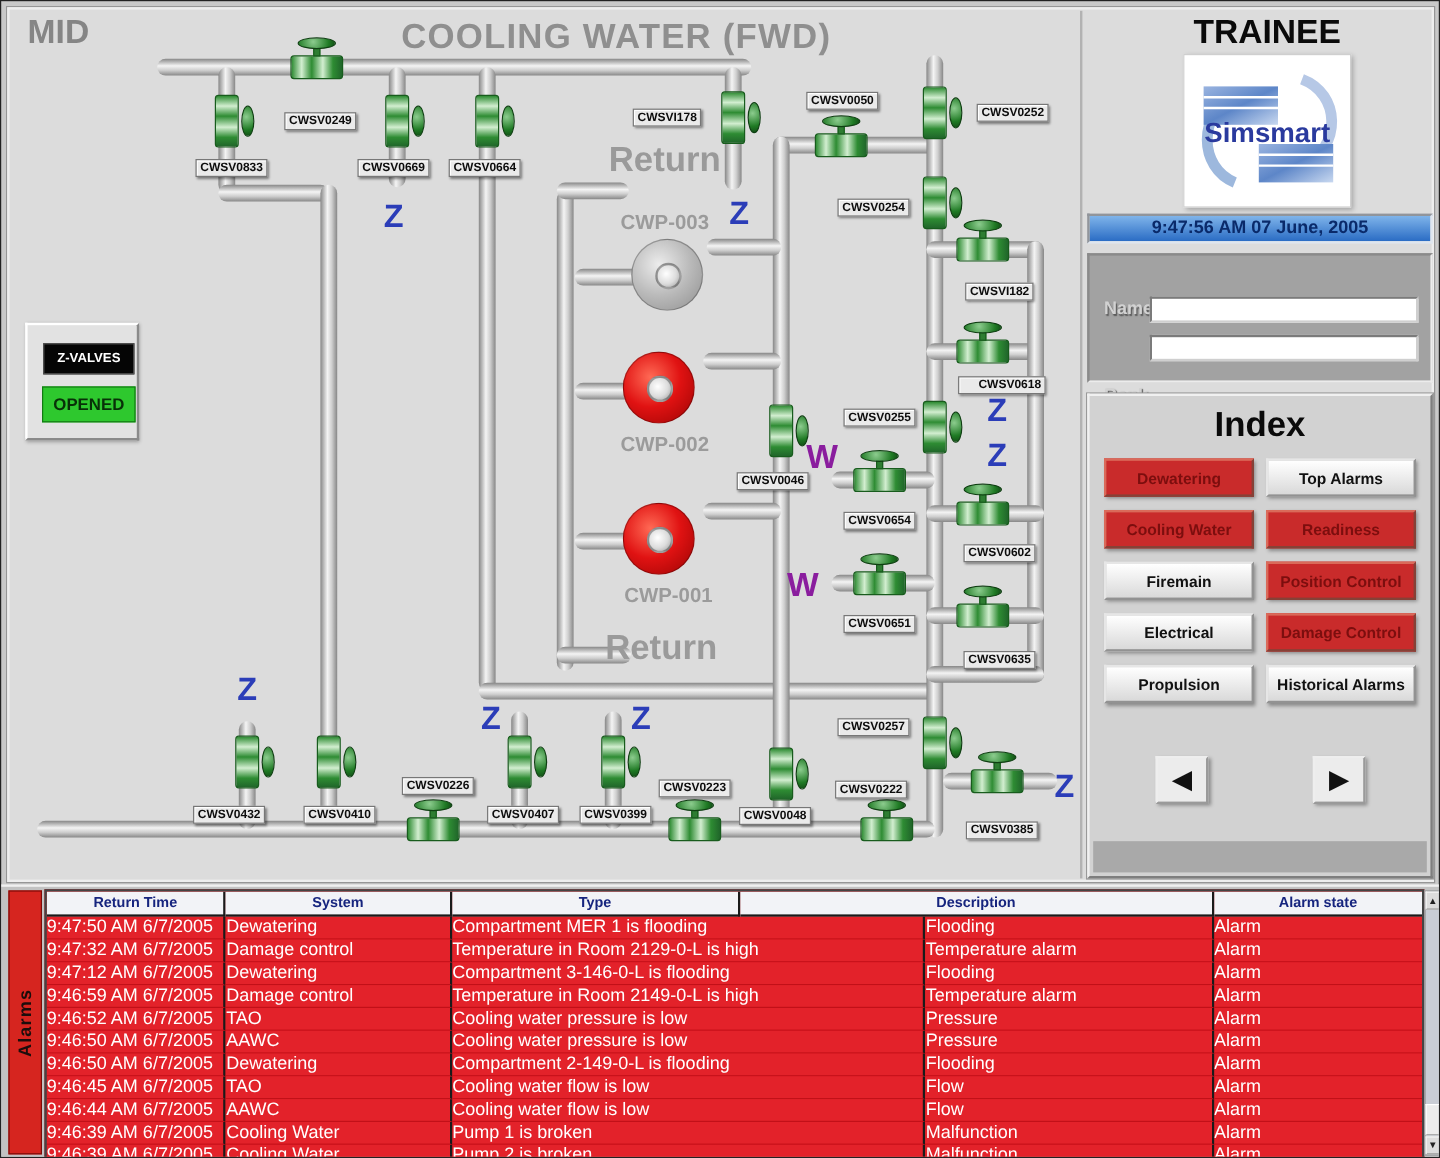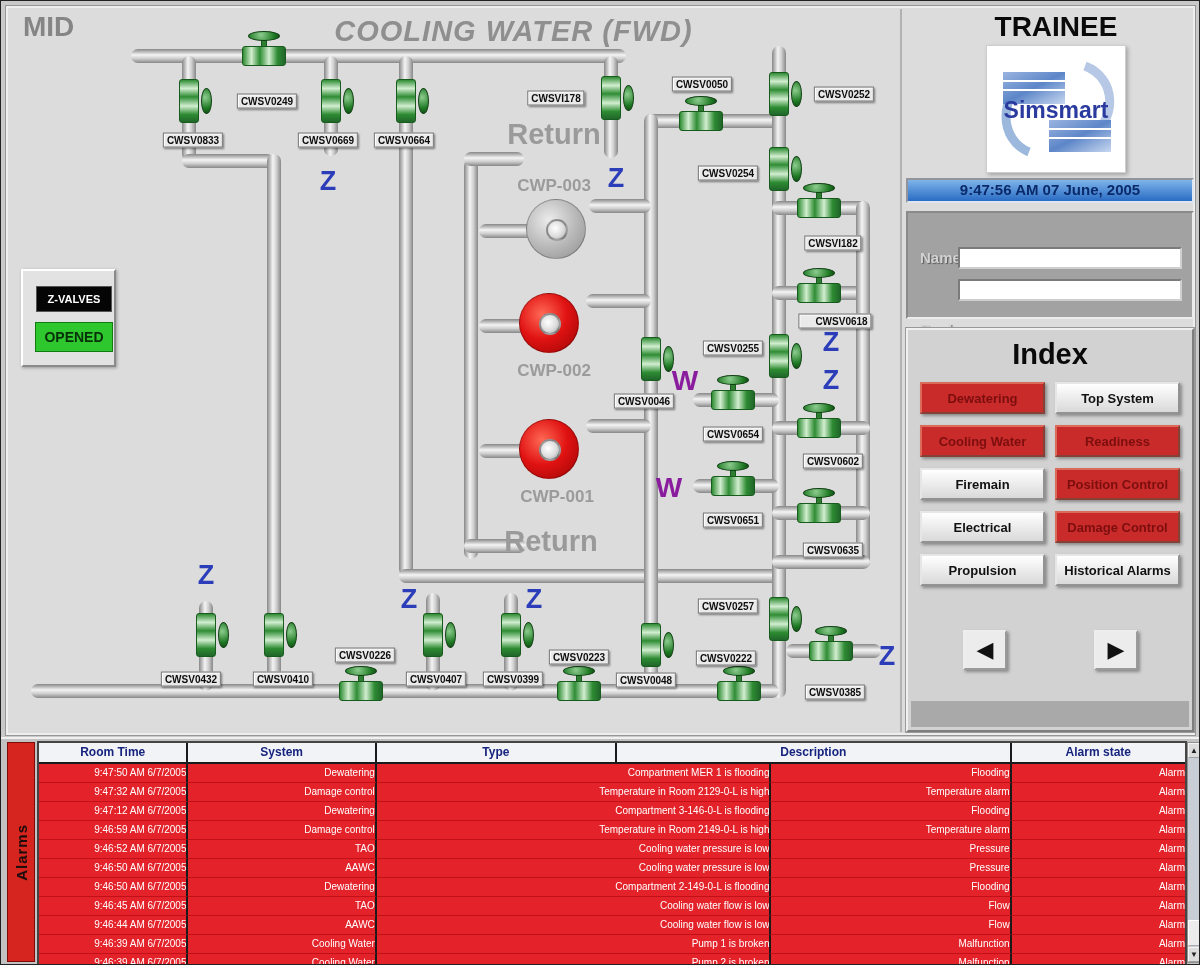--- a/index.html
+++ b/index.html
@@ -7,21 +7,21 @@
   .screen { position:relative; width:1200px; height:965px; background:#c9c9c9;
     font-family:"Liberation Sans",sans-serif; overflow:hidden; border:1px solid #222; }
 
   
   .frame-upper { position:absolute; left:5px; top:5px; width:1189px; height:729px;
     background:#dcdcdc; border:2px solid #eee; box-shadow:0 0 0 1px #969696; }
   .vdiv { position:absolute; left:899px; top:8px; width:2px; height:723px; background:#b2b2b2; }
 
   .mid-label { position:absolute; left:22px; top:10px; font-weight:bold; font-size:28px; color:#858585; }
   .diagram-title { position:absolute; left:315px; top:14px; width:395px; text-align:center;
-    font-weight:bold; font-size:29px; color:#8f8f8f; letter-spacing:1px;font-style:italic; }
+    font-weight:bold; font-size:29px; color:#8f8f8f; letter-spacing:1px; }
 
   
   .pipe-h { position:absolute; height:14px; border-radius:7px; z-index:1;
     background:linear-gradient(to bottom,#878787,#f4f4f4 42%,#cfcfcf 68%,#878787); }
   .pipe-v { position:absolute; width:14px; border-radius:7px; z-index:1;
     background:linear-gradient(to right,#878787,#f4f4f4 42%,#cfcfcf 68%,#878787); }
 
   
   .valve { position:absolute; width:0; height:0; z-index:5; }
   .valve .vb { position:absolute; left:-10px; top:-22px; width:20px; height:44px; border-radius:3px;
@@ -106,21 +106,21 @@
   .alarms-side span { writing-mode:vertical-rl; transform:rotate(180deg); font-weight:bold;
     font-size:15px; color:#1c0d0c; letter-spacing:1px; }
   .alarms-table { position:absolute; left:36px; top:740px; width:1150px; height:225px;
     overflow:hidden; border:2px solid #444; background:#e3222a; }
   .ahead { display:flex; }
   .hcell { background:#f2f3f7; color:#16247e; font-weight:bold; font-size:12px; line-height:19px;
     text-align:center; border-right:2px solid #1a1a1a; border-bottom:2px solid #1a1a1a; height:21px;
     overflow:hidden; white-space:nowrap; }
   .hcell:last-child { border-right:none; }
   .arow { display:flex; height:19px; }
-  .acell { background:#e3222a; color:#fff; font-size:10px; line-height:18px; text-align:right;
+  .acell { background:#e3222a; color:#fff; font-size:15px; line-height:18px; text-align:left;
     border-right:2px solid #1a1a1a; border-bottom:1px solid #c21018; overflow:hidden; white-space:nowrap; }
   .acell:last-child { border-right:none; }
   .sb { position:absolute; left:1186px; top:741px; width:14px; height:221px; background:#c9cdd5;
     border:1px solid #909090; }
   .sb-btn { position:absolute; left:0; width:12px; height:15px; background:#dcdcdc; border:1px outset #f4f4f4;
     font-size:8px; line-height:13px; text-align:center; color:#222; cursor:pointer; }
   .sb-btn.up { top:0; } .sb-btn.down { bottom:0; }
   .sb-thumb { position:absolute; left:0; bottom:16px; width:12px; height:26px; background:#ececec;
     border:1px outset #fff; cursor:pointer; }
 </style>
@@ -366,21 +366,21 @@
     <div class="ulabel" style="top:36px;">Name</div>
     <input class="field" style="top: 34px;" value="">
     <div class="ulabel" style="top:84px;margin-top:24px;">Rank</div>
     <input class="field" style="top: 66px;" value="">
   </div>
 
   <div class="indexpanel">
     <div class="index-title">Index</div>
     <div class="btn-grid">
       <button class="ibtn red">Dewatering</button>
-      <button class="ibtn">Top System</button>
+      <button class="ibtn">Top Alarms</button>
       <button class="ibtn red">Cooling Water</button>
       <button class="ibtn red">Readiness</button>
       <button class="ibtn">Firemain</button>
       <button class="ibtn red">Position Control</button>
       <button class="ibtn">Electrical</button>
       <button class="ibtn red">Damage Control</button>
       <button class="ibtn">Propulsion</button>
       <button class="ibtn">Historical Alarms</button>
     </div>
     <button class="navbtn prev">
@@ -391,21 +391,21 @@
     </button>
     <div class="index-footer"></div>
   </div>
 
   <div class="alarms-bg"></div>
   <div class="alarms-side">
     <span>Alarms</span>
   </div>
   <div class="alarms-table">
     <div class="ahead" id="alarms-head">
-        <div class="hcell" style="width: 150px;">Room Time</div>
+        <div class="hcell" style="width: 150px;">Return Time</div>
         <div class="hcell" style="width: 189px;">System</div>
         <div class="hcell" style="width: 241px;">Type</div>
         <div class="hcell" style="width: 396px;">Description</div>
         <div class="hcell" style="width: 174px;">Alarm state</div>
       </div>
     <div id="alarms-body">
         <div class="arow">
           <div class="acell" style="width: 150px;">9:47:50 AM  6/7/2005</div>
           <div class="acell" style="width: 189px;">Dewatering</div>
           <div class="acell" style="width: 396px;">Compartment MER 1 is flooding</div>

